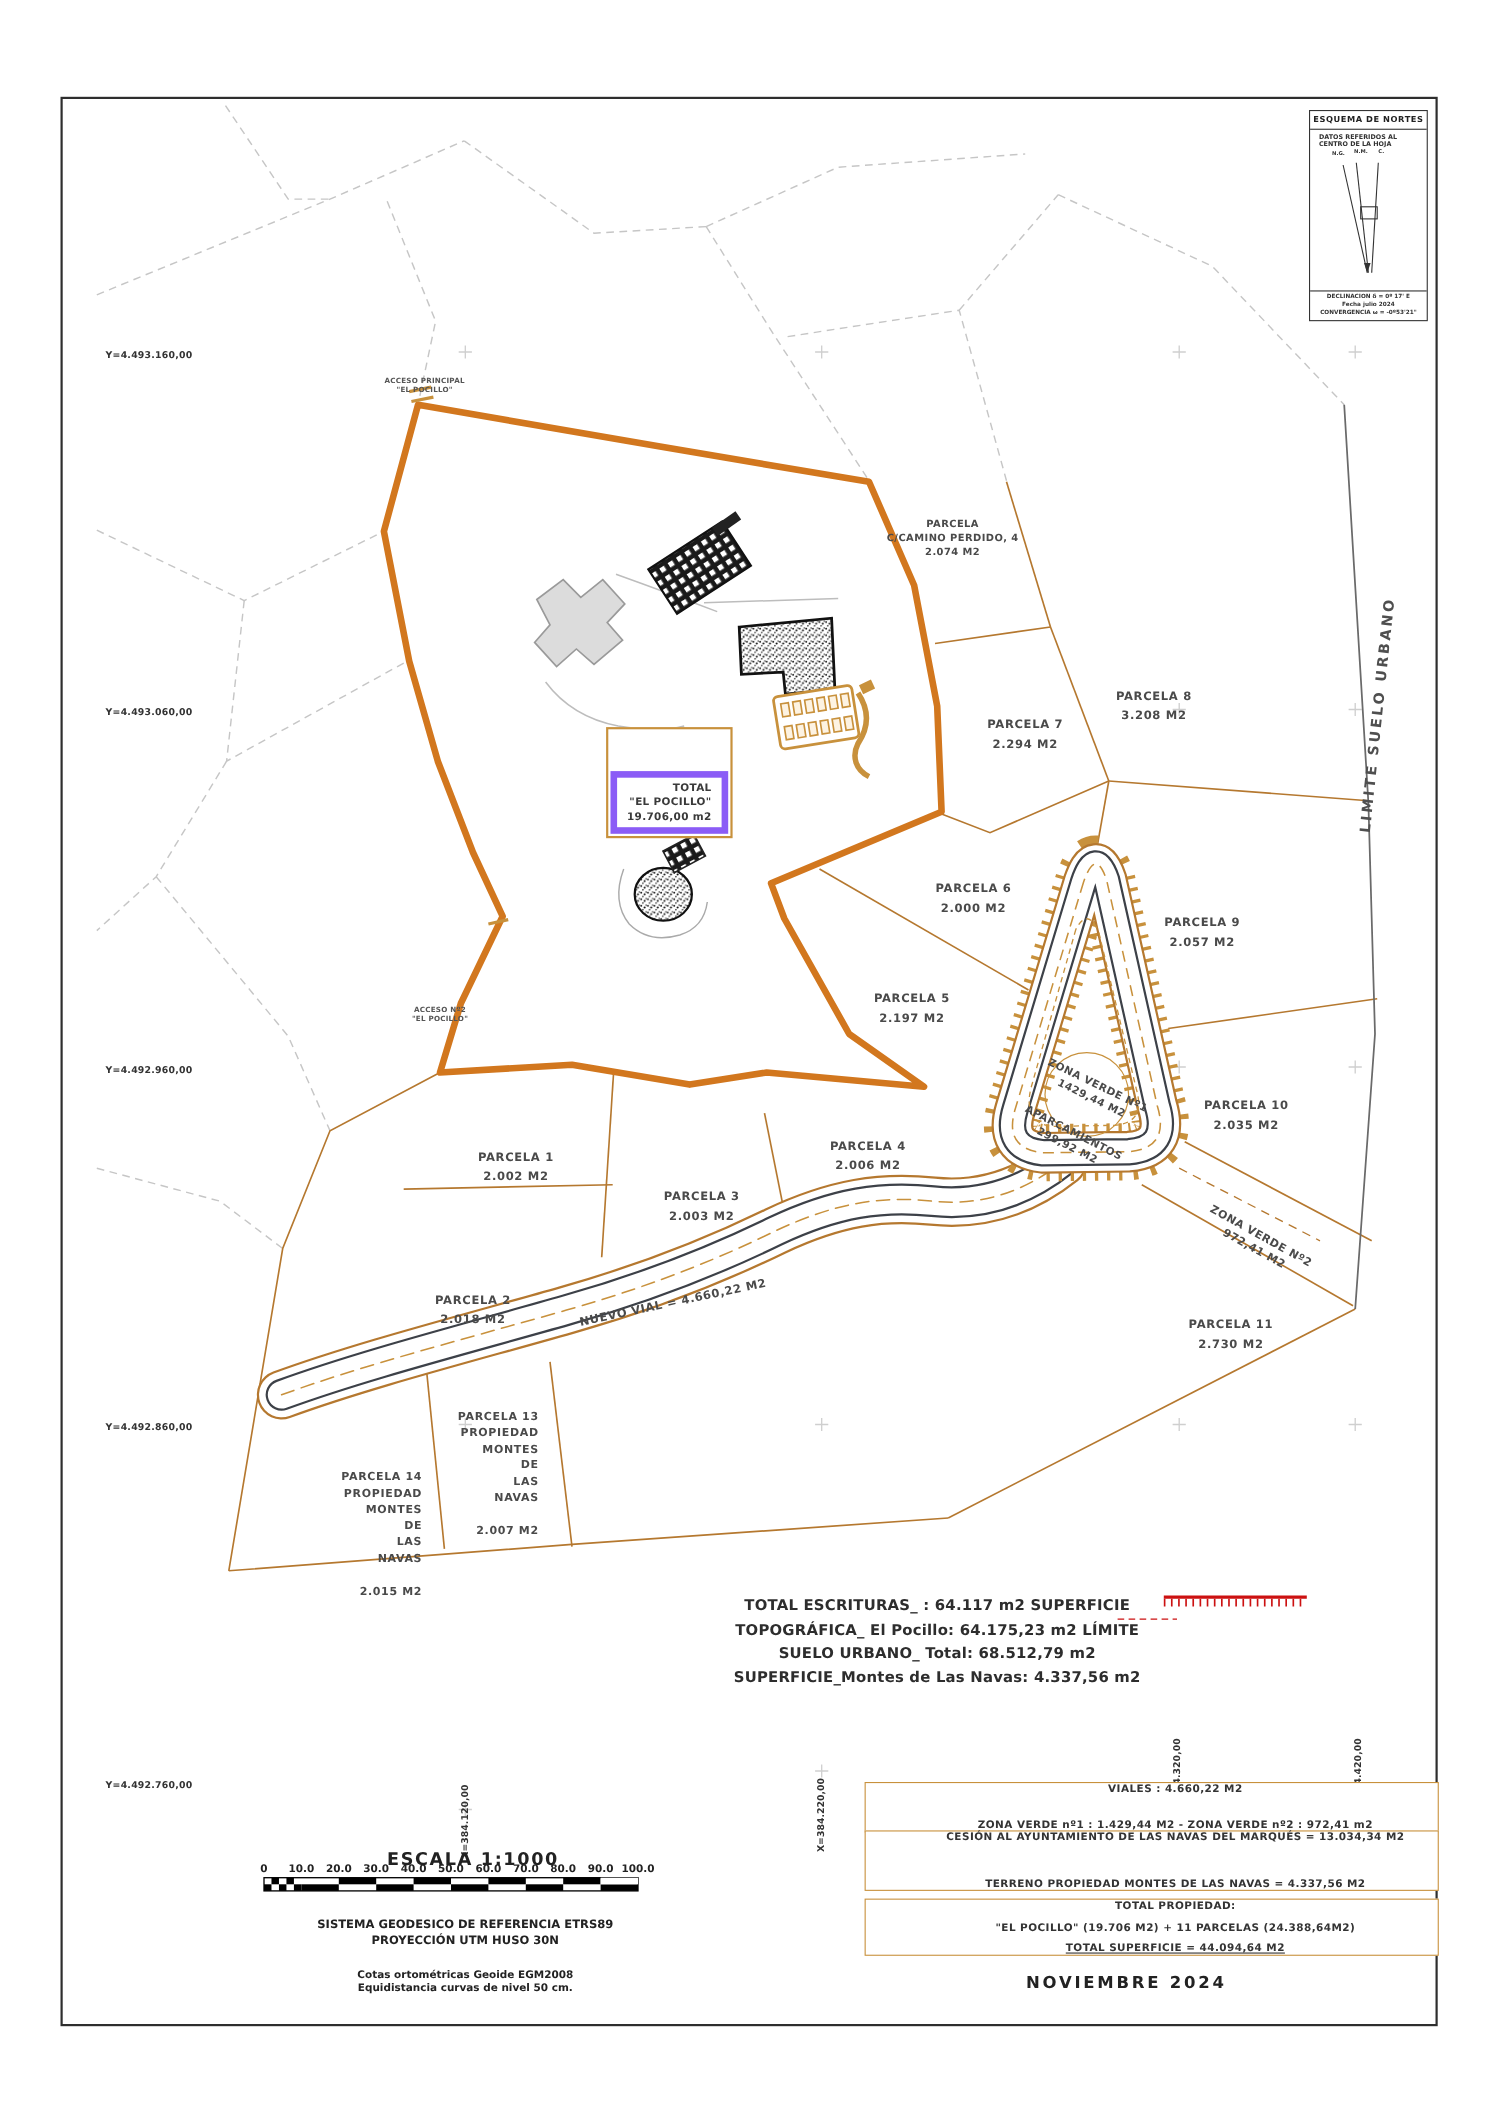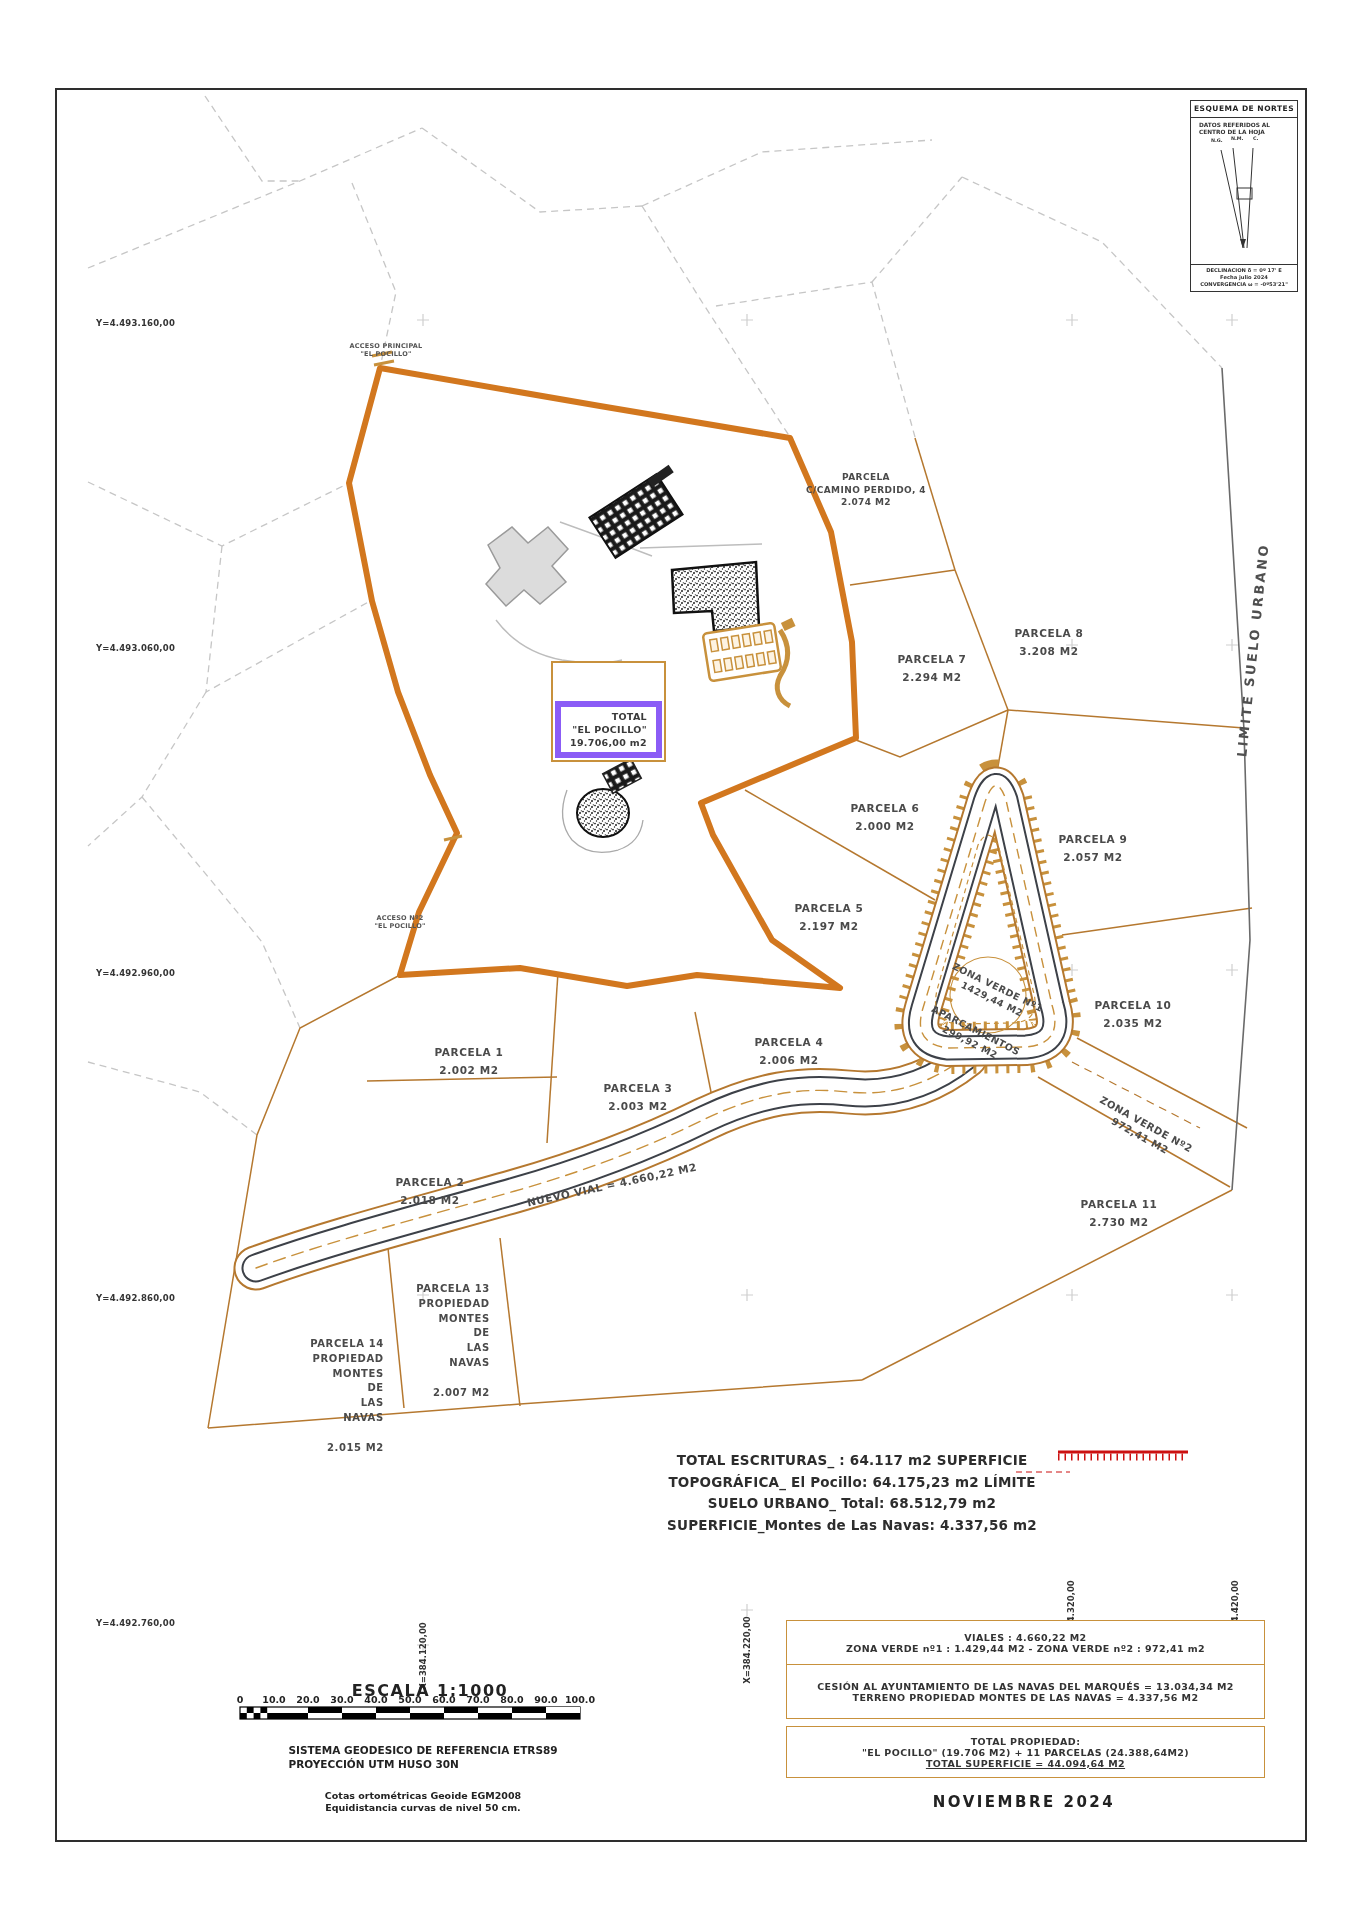--- a/index.html
+++ b/index.html
@@ -25,32 +25,32 @@
           font:600 13px "DejaVu Sans",sans-serif;color:#4f4f4f;letter-spacing:2.5px;z-index:3;}
 
   .totalbox{position:absolute;border:2px solid #c8913c;padding:2px;background:#fff;z-index:3;}
   .totalbox-inner{border:6px solid #8b5cf6;padding:3px 9px;font:600 9.5px/13px "DejaVu Sans",sans-serif;
                   color:#3a3a3a;text-align:right;white-space:pre-line;letter-spacing:.3px;margin-top:36px;}
 
   .summary{position:absolute;left:572px;top:1450px;width:560px;text-align:center;white-space:pre-line;
            font:600 13.5px/21.5px "DejaVu Sans",sans-serif;color:#2d2d2d;letter-spacing:.2px;z-index:3;}
 
   .ibox{position:absolute;left:786px;width:477px;border:1.5px solid #c8913c;background:#fff;z-index:3;
-        display:flex;flex-direction:column;justify-content:center;align-items:center;
-        font:600 9.5px "DejaVu Sans",sans-serif;color:#333;letter-spacing:.4px;text-align:center;}
+        display:flex;flex-direction:column;justify-content:space-between;align-items:center;
+        font:600 9.5px "DejaVu Sans",sans-serif;color:#333;letter-spacing:.4px;text-align:center;padding-left:43px;}
   .ibox div{white-space:nowrap;}
   .uline{text-decoration:underline;}
   .nov{position:absolute;left:1024px;top:1793px;transform:translateX(-50%);
        font:700 15px "DejaVu Sans",sans-serif;color:#222;letter-spacing:2.5px;z-index:3;}
 
   .escala{position:absolute;left:430px;top:1690px;transform:translate(-50%,-50%);
           font:600 16px "DejaVu Sans",sans-serif;color:#222;letter-spacing:1.5px;z-index:3;}
   .stick{position:absolute;transform:translateX(-50%);font:600 9.5px "DejaVu Sans",sans-serif;color:#222;z-index:3;}
   #scalebar{position:absolute;left:238px;top:1705px;z-index:3;}
-  .geo1{position:absolute;left:423px;top:1743px;transform:translateX(-50%);white-space:pre-line;
+  .geo1{position:absolute;left:423px;top:1743px;transform:translateX(-50%);text-align:center;white-space:pre-line;
         font:700 10.5px/14px "DejaVu Sans",sans-serif;color:#222;z-index:3;}
   .geo2{position:absolute;left:423px;top:1770px;transform:translateX(-50%);text-align:center;white-space:pre-line;
         font:600 9.5px/12px "DejaVu Sans",sans-serif;color:#222;z-index:3;margin-top:20px;}
 
   #northbox{position:absolute;left:1190px;top:100px;width:106px;height:190px;border:1.5px solid #333;
             background:#fff;z-index:3;display:flex;flex-direction:column;}
   .nb-title{border-bottom:1px solid #333;text-align:center;font:700 7.5px/16px "DejaVu Sans",sans-serif;
             color:#222;letter-spacing:.5px;}
   .nb-sub{font:600 5.8px/7px "DejaVu Sans",sans-serif;color:#333;padding:4px 0 0 8px;white-space:pre-line;}
   .nb-arrows{flex:1;position:relative;}

